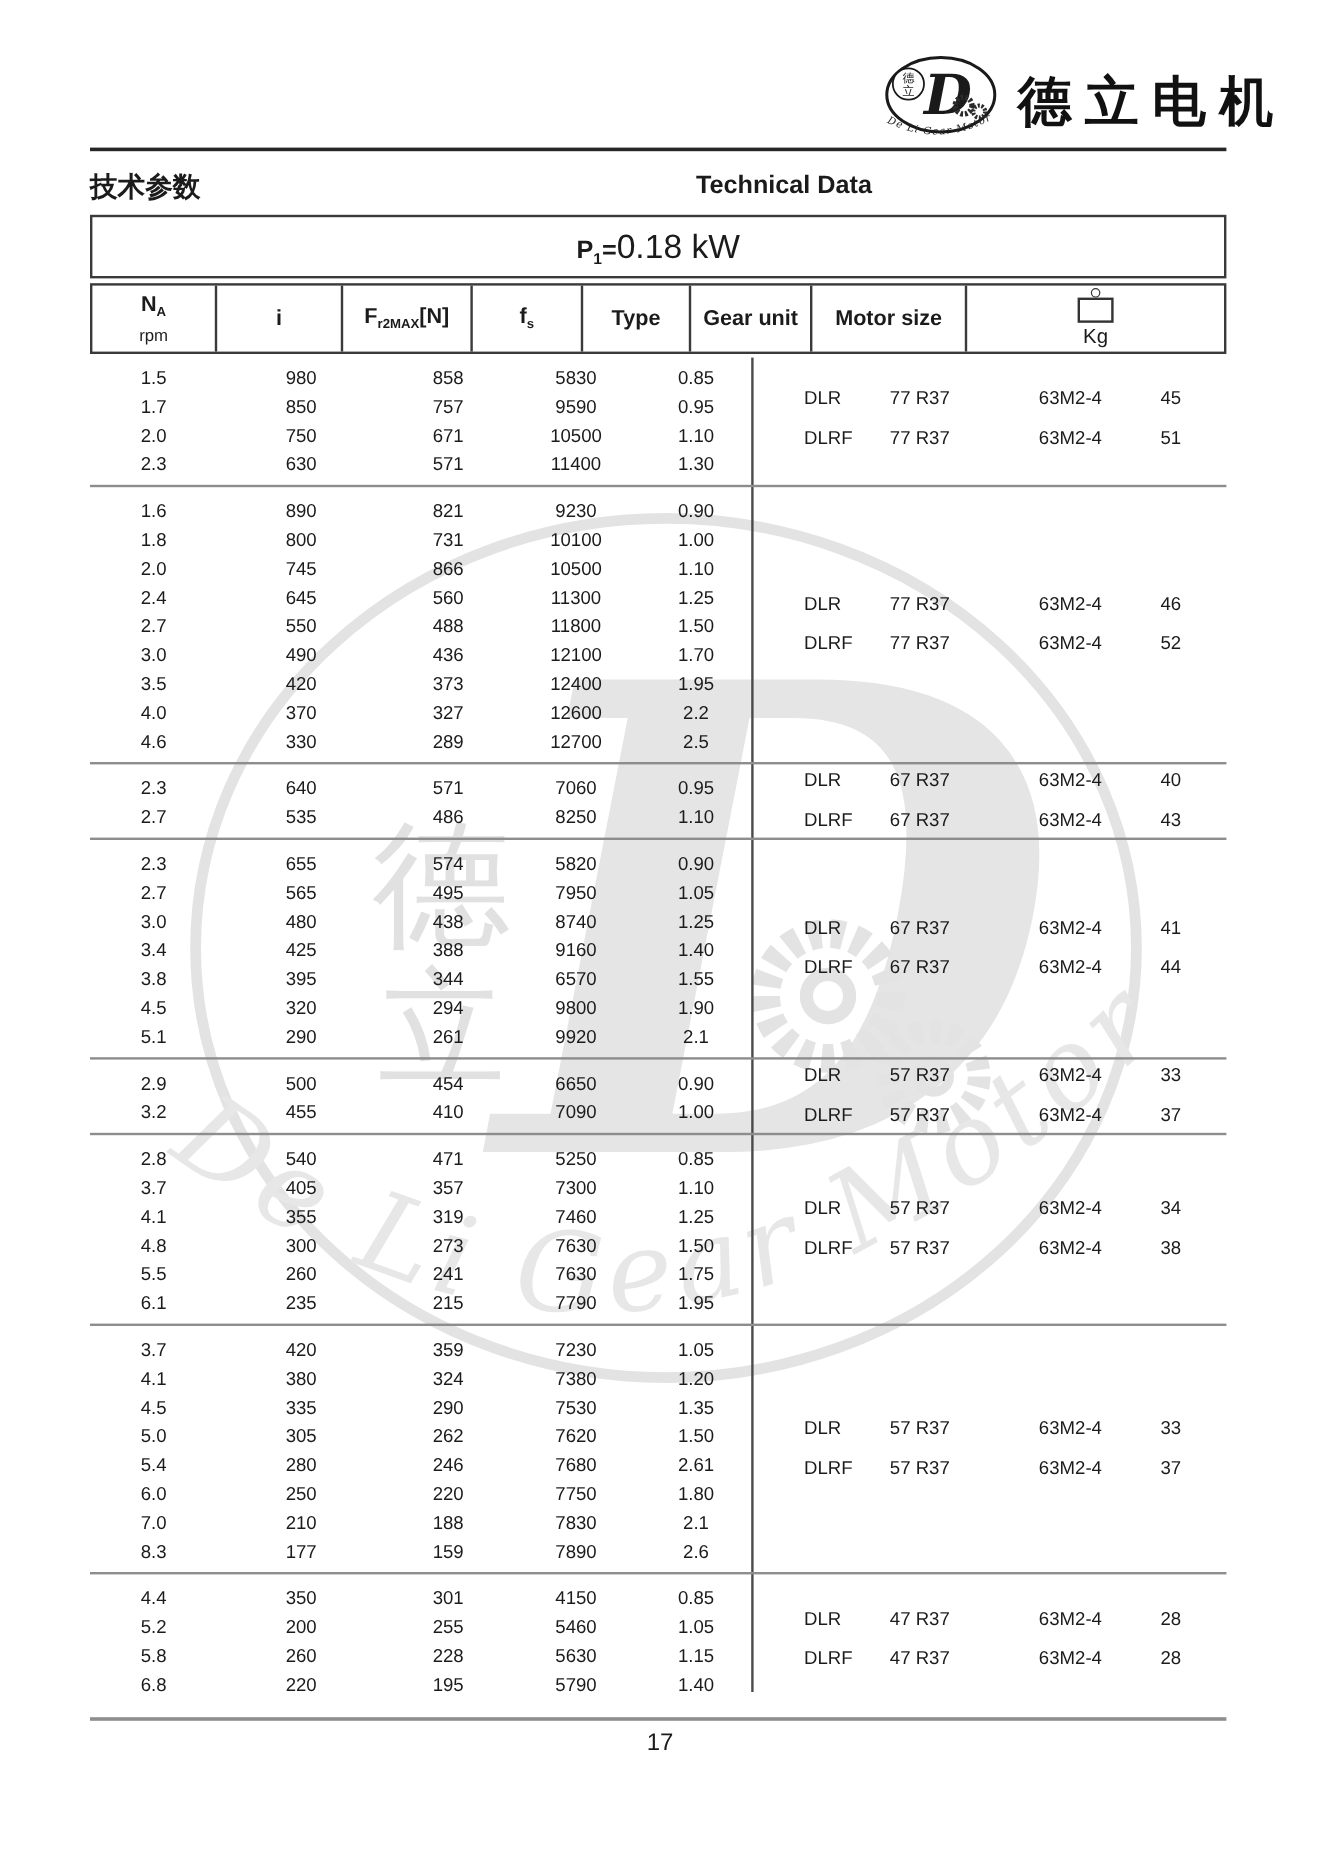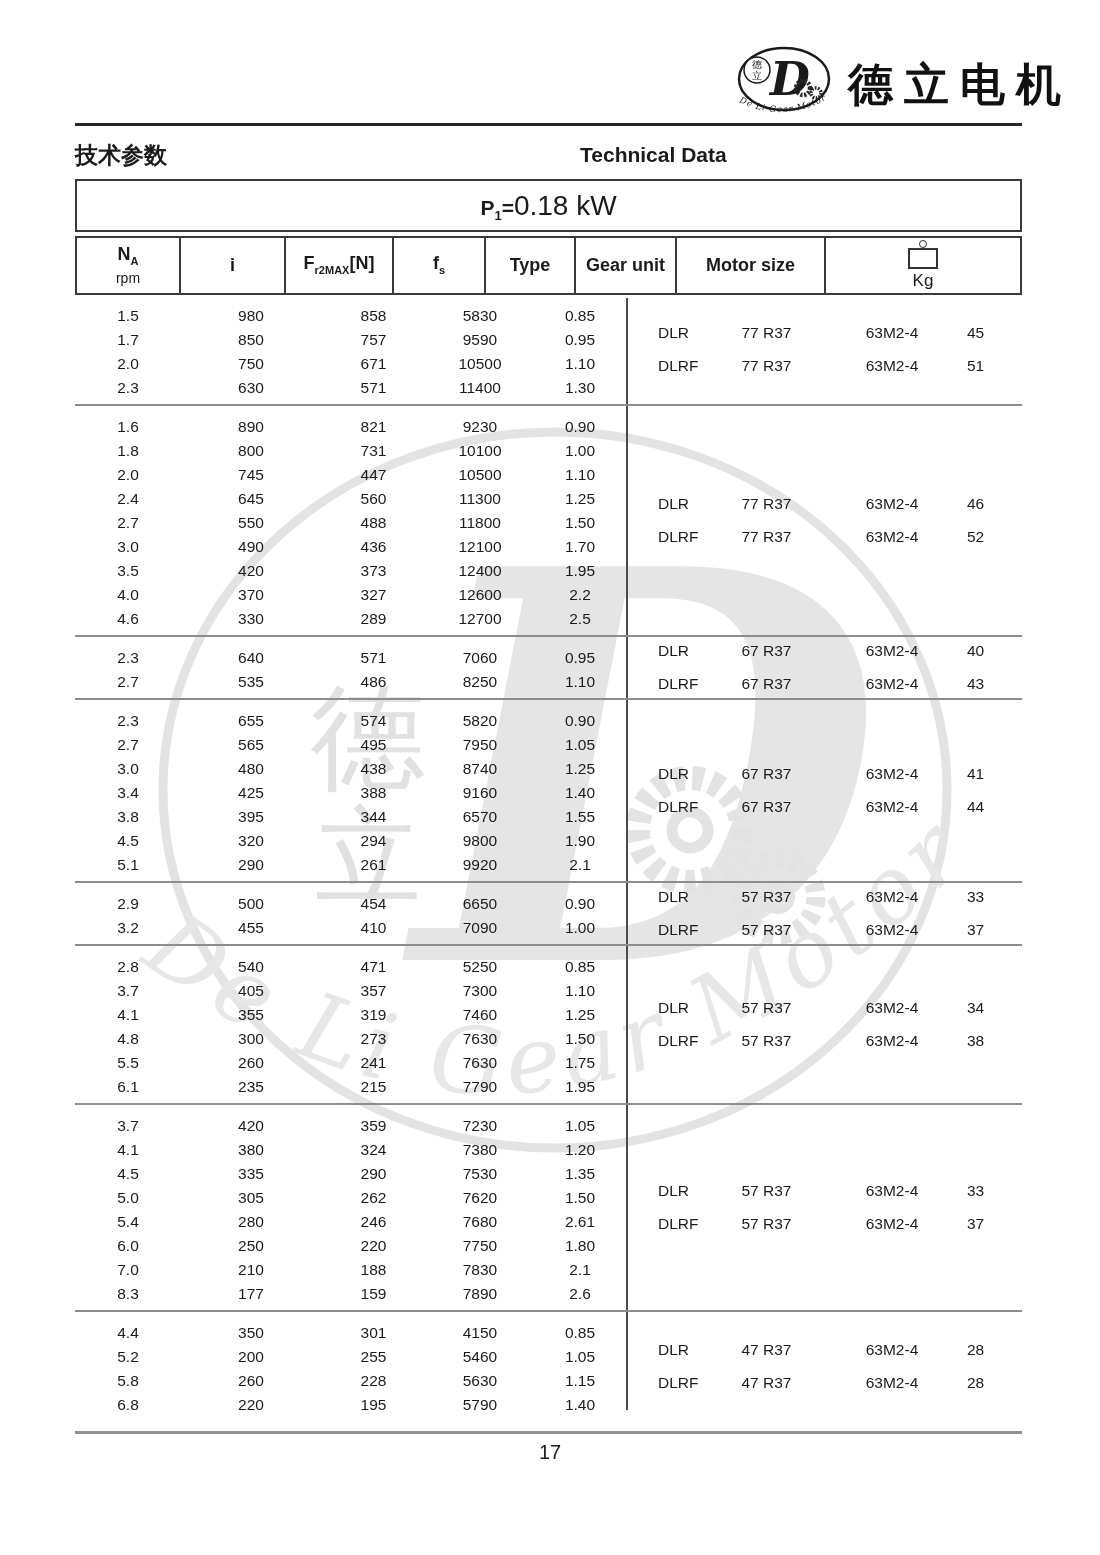--- a/index.html
+++ b/index.html
@@ -24,41 +24,41 @@
   .power-prefix sub{font-size:13px;}
   .power-value{font-weight:normal;font-size:28px;align-self:center;}
 
   
   .thead{position:absolute;left:75px;top:236px;width:947px;height:59px;border:2px solid #3a3a3a;
          box-sizing:border-box;display:flex;background:#fff;z-index:2;}
   .hcell{flex:none;border-right:2px solid #3a3a3a;box-sizing:border-box;display:flex;
          flex-direction:column;align-items:center;justify-content:center;}
   .hcell:last-child{border-right:none;}
   .c1{width:104px}.c2{width:140px}.c3{width:105px}.c4{width:108px}.c5{width:92px}
-  .c6{width:90px}.c7{width:101px}.c8{width:149px}.c9{flex:1}
+  .c6{width:90px}.c7{width:101px}.c8{width:129px}.c9{flex:1}
   .hmain{font-size:18px;font-weight:bold;line-height:1.05;}
   .hmain sub{font-size:11px;font-weight:bold;}
   .hunit{font-size:14px;margin-top:3px;}
   .kg-icon{position:relative;width:26px;height:17px;border:2px solid #333;margin-top:8px;background:#fff;}
   .kg-icon::before{content:'';position:absolute;left:50%;top:-10px;transform:translateX(-50%);
                    width:6px;height:6px;border:1.5px solid #333;border-radius:50%;background:#fff;}
   .kg-label{font-size:17px;margin-top:2px;}
 
   
   .tbody{position:absolute;left:75px;top:295px;width:947px;z-index:1;}
   .vdivider{position:absolute;left:551px;top:3px;width:1.5px;height:calc(100% - 14px);background:#4a4a4a;}
   .block{position:relative;padding:9px 0 4px;border-bottom:2px solid #8d8d8d;}
   .block:last-child{border-bottom:none;}
   .drow{display:flex;line-height:24px;font-size:15.5px;}
   .dcell{flex:none;text-align:center;}
   .d1{width:106px}.d2{width:140px}.d3{width:105px}.d4{width:108px}.d5{width:92px}
   .types{position:absolute;left:551px;top:0;height:100%;width:396px;display:flex;
          flex-direction:column;justify-content:center;gap:13px;}
   .tline{display:flex;line-height:20px;font-size:15.5px;}
-  .t-type{width:90px;padding-left:32px;box-sizing:border-box;text-align:left;flex:none;}
+  .t-type{width:90px;padding-left:44px;box-sizing:border-box;text-align:left;flex:none;}
   .t-gear{width:101px;text-align:center;flex:none;}
   .t-motor{width:150px;text-align:center;flex:none;}
   .t-kg{width:55px;text-align:left;flex:none;}
 
   .bottom-rule{position:absolute;left:75px;top:1431px;width:947px;height:3px;background:#8f8f8f;}
   .page-num{position:absolute;left:0;top:1441px;width:1100px;text-align:center;font-size:20px;}
 
   .watermark{position:absolute;left:85px;top:415px;width:940px;height:900px;z-index:0;pointer-events:none;}
 </style>
 </head>
@@ -201,21 +201,21 @@
           <div class="drow">
             <div class="dcell d1">1.8</div>
             <div class="dcell d2">800</div>
             <div class="dcell d3">731</div>
             <div class="dcell d4">10100</div>
             <div class="dcell d5">1.00</div>
           </div>
           <div class="drow">
             <div class="dcell d1">2.0</div>
             <div class="dcell d2">745</div>
-            <div class="dcell d3">447</div>
+            <div class="dcell d3">866</div>
             <div class="dcell d4">10500</div>
             <div class="dcell d5">1.10</div>
           </div>
           <div class="drow">
             <div class="dcell d1">2.4</div>
             <div class="dcell d2">645</div>
             <div class="dcell d3">560</div>
             <div class="dcell d4">11300</div>
             <div class="dcell d5">1.25</div>
           </div>

